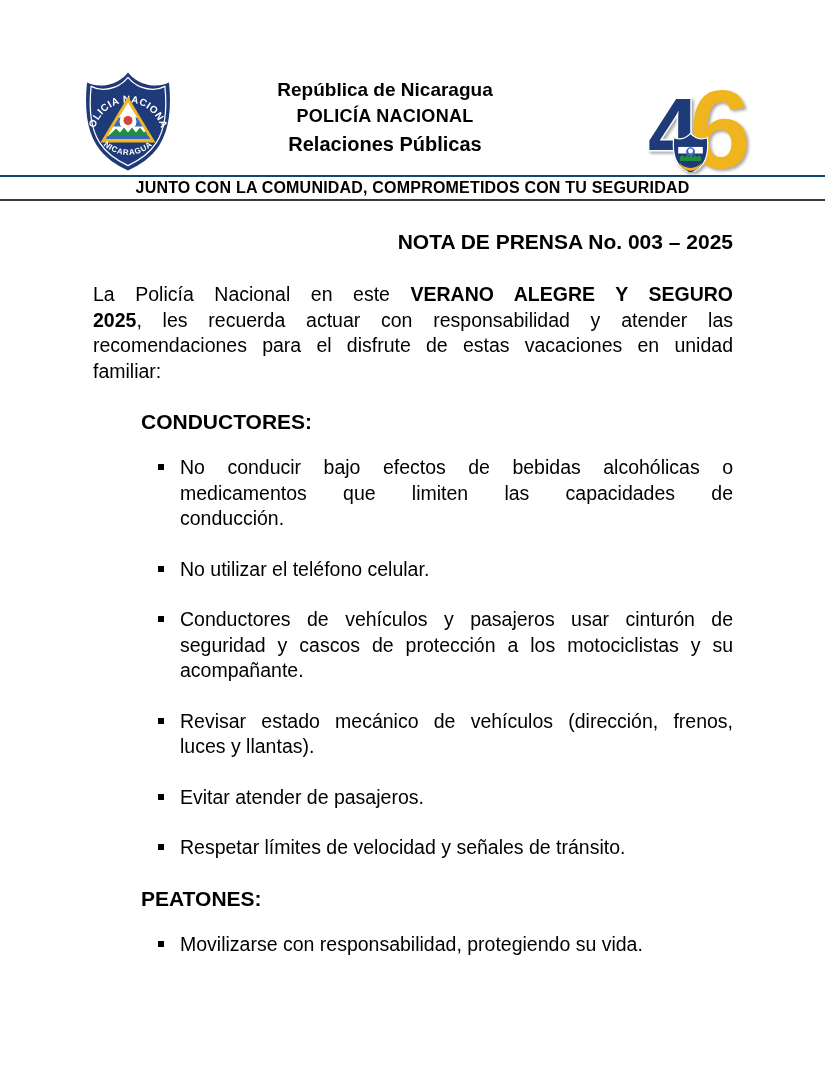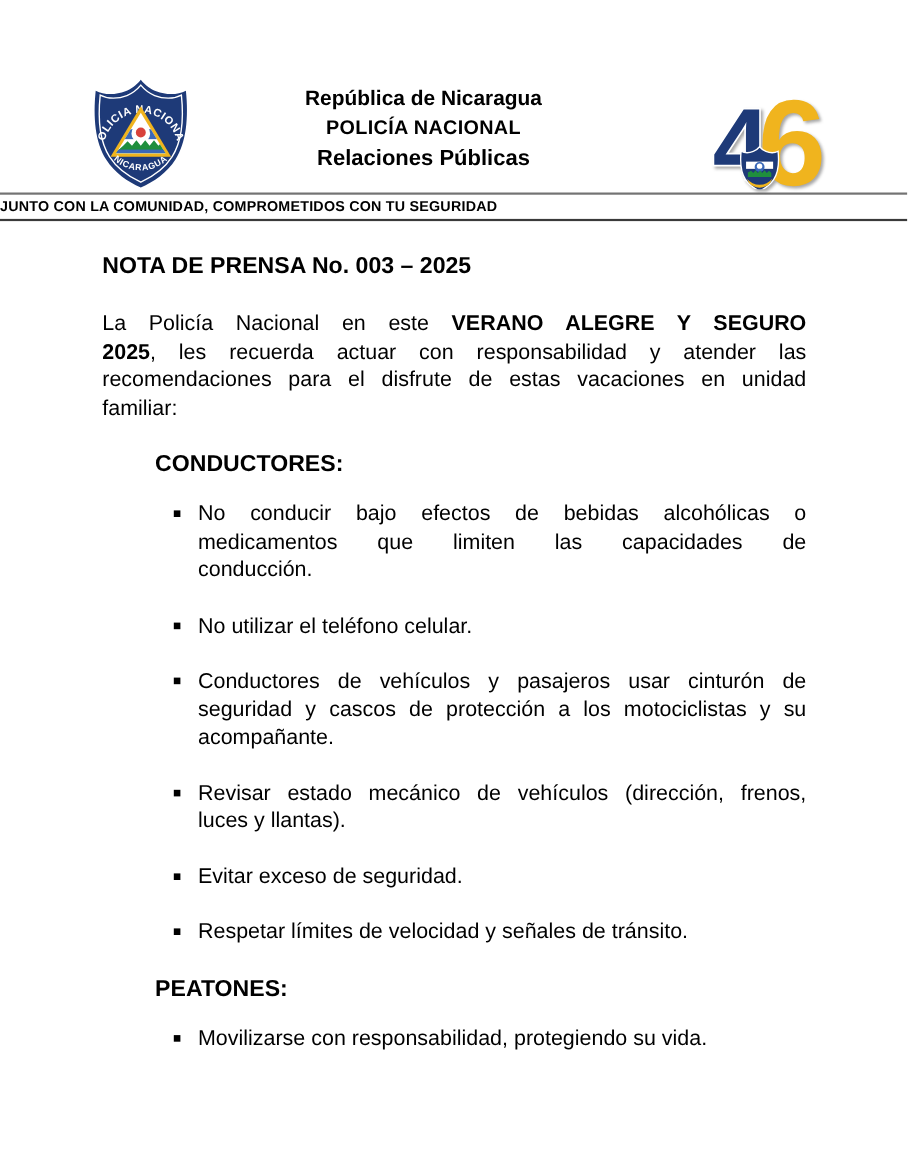--- a/index.html
+++ b/index.html
@@ -17,27 +17,27 @@
   .shield-logo{position:absolute;left:84px;top:71px;width:88px;height:101px;}
   .header-titles{position:absolute;left:135px;top:78px;width:500px;text-align:center;}
   .h-republic{font-size:19px;font-weight:bold;line-height:23px;}
   .h-institution{font-size:18px;font-weight:bold;line-height:31px;letter-spacing:.3px;}
   .h-department{font-size:20px;font-weight:bold;line-height:24px;text-align:center;}
   .logo46{position:absolute;left:642px;top:86px;width:116px;height:86px;
           filter:drop-shadow(2px 2px 1.5px rgba(60,60,60,.45));}
   .logo46 text{font-family:"Liberation Sans",sans-serif;font-weight:bold;}
   
   .tagline-bar{
-    border-top:2px solid #737373;border-bottom:2px solid #3a3a3a;
-    padding:4px 0 5px;
-    font-size:13px;font-weight:bold;letter-spacing:.2px;line-height:13px;
+    border-top:2px solid #0c4a6e;border-bottom:2px solid #3a3a3a;
+    padding:4px 0 5px;text-align:center;
+    font-size:16px;font-weight:bold;letter-spacing:.2px;line-height:13px;
   }
   
   .content{padding:0 92px 0 93px;}
-  .doc-title{margin-top:29px;text-align:left;font-size:21px;font-weight:bold;line-height:24px;}
+  .doc-title{margin-top:29px;text-align:right;font-size:21px;font-weight:bold;line-height:24px;}
   .intro{margin-top:28px;font-size:19.5px;line-height:25.5px;}
   .b{font-weight:bold;}
   .jl{text-align:justify;text-align-last:justify;}
   .section-heading{margin-top:26px;font-size:21px;font-weight:bold;line-height:24px;margin-left:48px;}
   ul.bullet-list{list-style:none;margin:21px 0 0 0;padding:0;}
   ul.bullet-list li{
     position:relative;padding-left:87px;margin:0 0 25px 0;
     font-size:19.5px;line-height:25.5px;
   }
   .bullet-marker{position:absolute;left:65px;top:9px;width:6px;height:6px;background:#000;}
@@ -137,21 +137,21 @@
         <div class="jl">seguridad y cascos de protección a los motociclistas y su</div>
         <div>acompañante.</div>
       </li>
       <li>
         <span class="bullet-marker"></span>
         <div class="jl">Revisar estado mecánico de vehículos (dirección, frenos,</div>
         <div>luces y llantas).</div>
       </li>
       <li>
         <span class="bullet-marker"></span>
-        <div>Evitar exceso de seguridad.</div>
+        <div>Evitar atender de pasajeros.</div>
       </li>
       <li>
         <span class="bullet-marker"></span>
         <div>Respetar límites de velocidad y señales de tránsito.</div>
       </li>
     </ul>
 
     <div class="section-heading">PEATONES:</div>
 
     <ul class="bullet-list">

